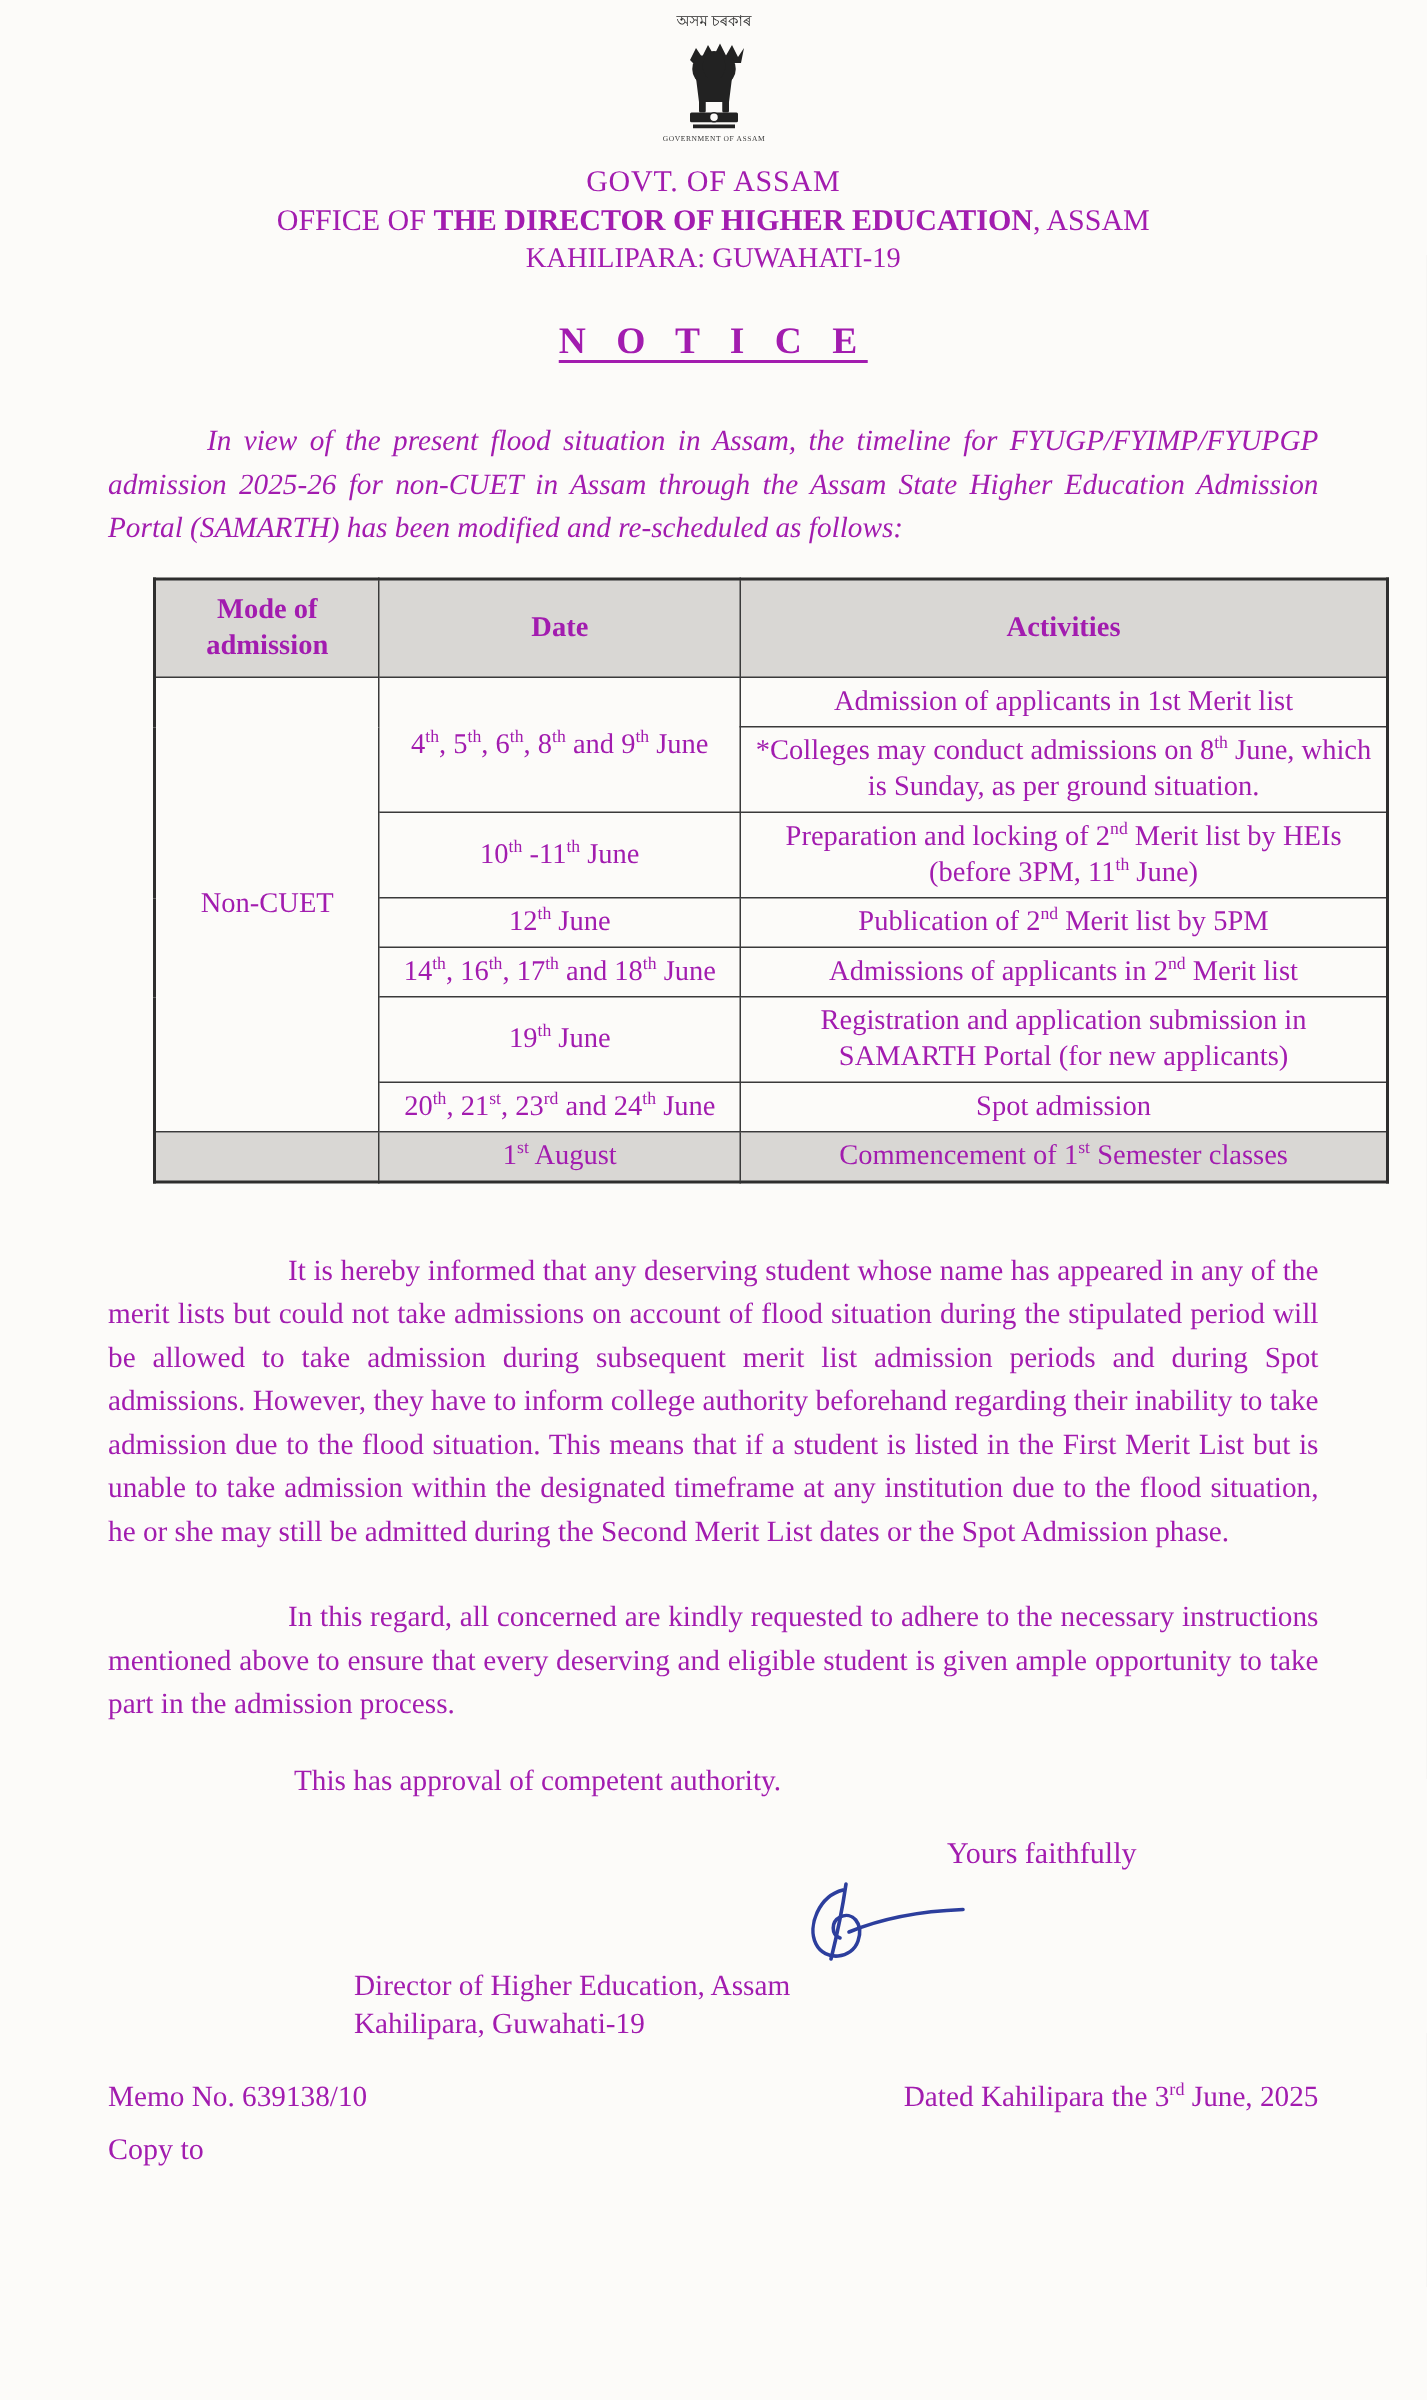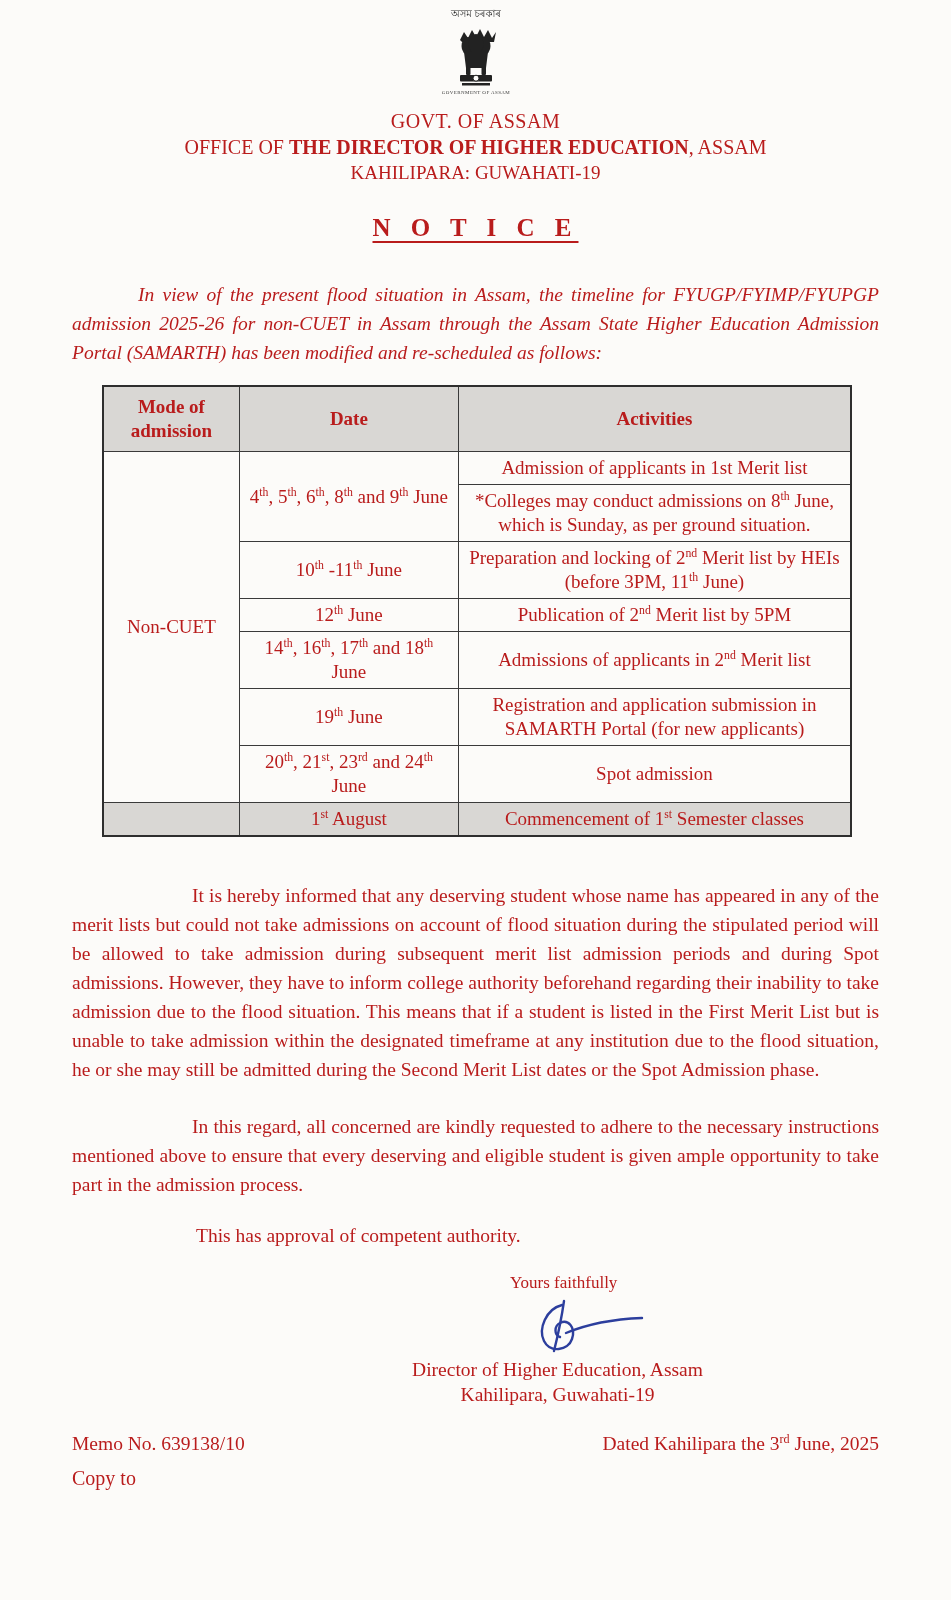--- a/index.html
+++ b/index.html
@@ -3,21 +3,21 @@
 <meta charset="utf-8">
 <style>
   html,body { margin:0; padding:0; }
   body { background:#e9e8e6; }
   .page {
     position:relative;
     width:951px; min-height:1600px;
     margin:0 auto;
     background:#fcfbf9;
     font-family:"Liberation Serif", serif;
-    color:#b91c1c;
+    color:#a21caf;
     overflow:hidden;
     box-sizing:border-box;
   }
   .header { text-align:center; padding-top:6px; }
   .emblem { display:block; margin:0 auto; }
   .govt-line { font-size:20px; letter-spacing:0.5px; margin-top:4px; }
   .office-line { font-size:20px; margin-top:3px; }
   .office-line b { font-weight:bold; }
   .address-line { font-size:19px; margin-top:3px; }
   .notice-wrap { text-align:center; margin-top:30px; }
@@ -28,37 +28,37 @@
   }
   .content { padding:0 72px; }
   .para {
     font-size:19.5px; line-height:29px; text-align:justify; margin:0;
   }
   .para1 { margin-top:38px; text-indent:66px;font-style:italic; }
   .para2 { margin-top:44px; text-indent:120px; }
   .para3 { margin-top:28px; text-indent:120px; }
   table.schedule {
     border-collapse:collapse; margin:18px 5px 0 30px;
-    width:750px; table-layout:fixed;
+    width:824px; table-layout:fixed;
     font-size:19px; line-height:24px;
   }
   table.schedule th, table.schedule td {
     border:1.6px solid #3a3a3a; text-align:center; vertical-align:middle;
     padding:4px 6px;
   }
   table.schedule { border:2.4px solid #2e2e2e; }
   .col-mode { width:132px; } .col-date { width:212px; } .col-act { width:380px; }
   table.schedule th { background:#d9d7d4; font-weight:bold; font-size:19px; padding:8px 4px; }
   tr.shaded td { background:#d9d7d4; }
   td.act-left { text-align:left; padding-left:8px; }
   sup { font-size:0.62em; line-height:0; vertical-align:super; letter-spacing:0; }
   .approval-line { font-size:19.5px; margin:26px 0 0 124px; }
-  .closing-line { font-size:17px; margin:26px 0 0 438px; }
+  .closing-line { font-size:20px; margin:26px 0 0 438px;text-align:center; }
   .sig-svg { display:block; margin:2px 0 0 452px; }
-  .sig-block1 { text-align:center; padding-left:164px; font-size:19.5px; line-height:25px; margin-top:0px; }
+  .sig-block1 { text-align:left; padding-left:164px; font-size:19.5px; line-height:25px; margin-top:0px; }
   .memo-row { display:flex; justify-content:space-between; align-items:flex-end; margin-top:26px; font-size:19.5px; }
   .copy-to { font-size:20px; margin-top:12px;font-family:Liberation Serif, serif; }
   ol.copy-list { margin:4px 0 0 0; padding-left:58px; font-size:19.5px; line-height:26px; }
   ol.copy-list li { padding-left:6px; margin-top:6px; text-align:justify; }
   .emblem-top-label { font-size:10px; fill:#2a2a2a; }
   .emblem-bottom-label { font-size:5px; fill:#3a3a3a; letter-spacing:0.4px; }
 </style>
 </head>
 <body>
 

